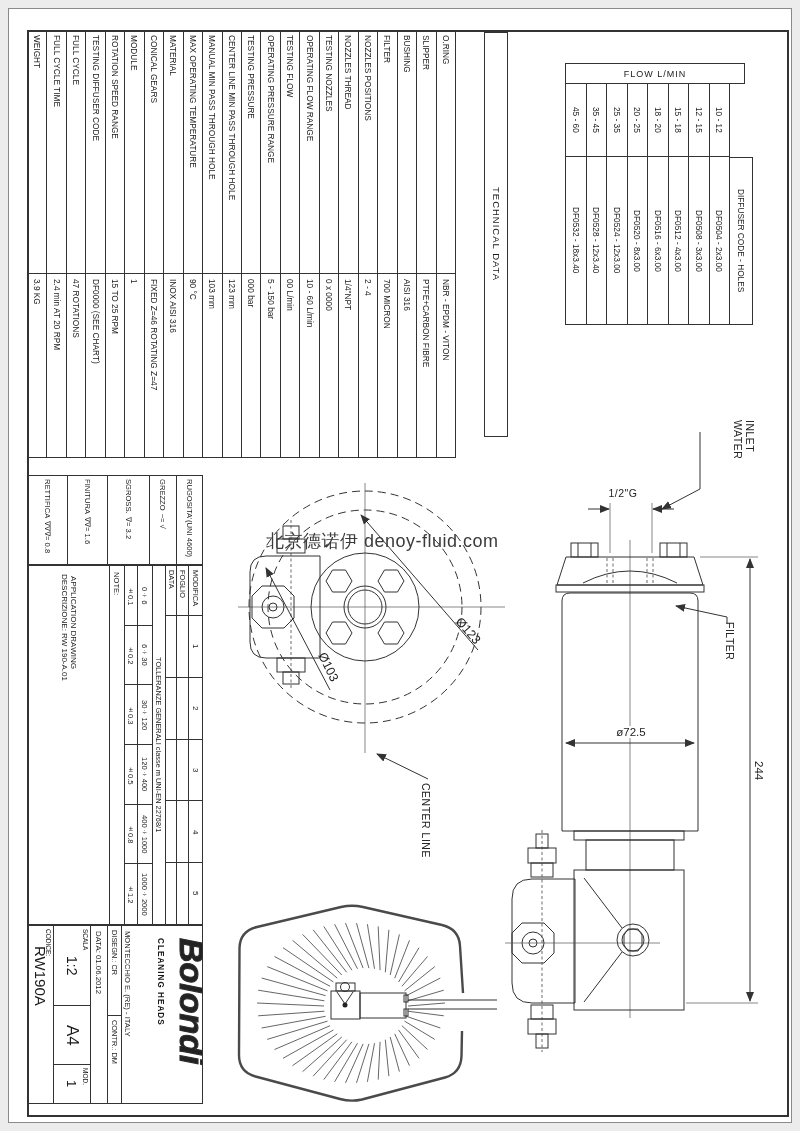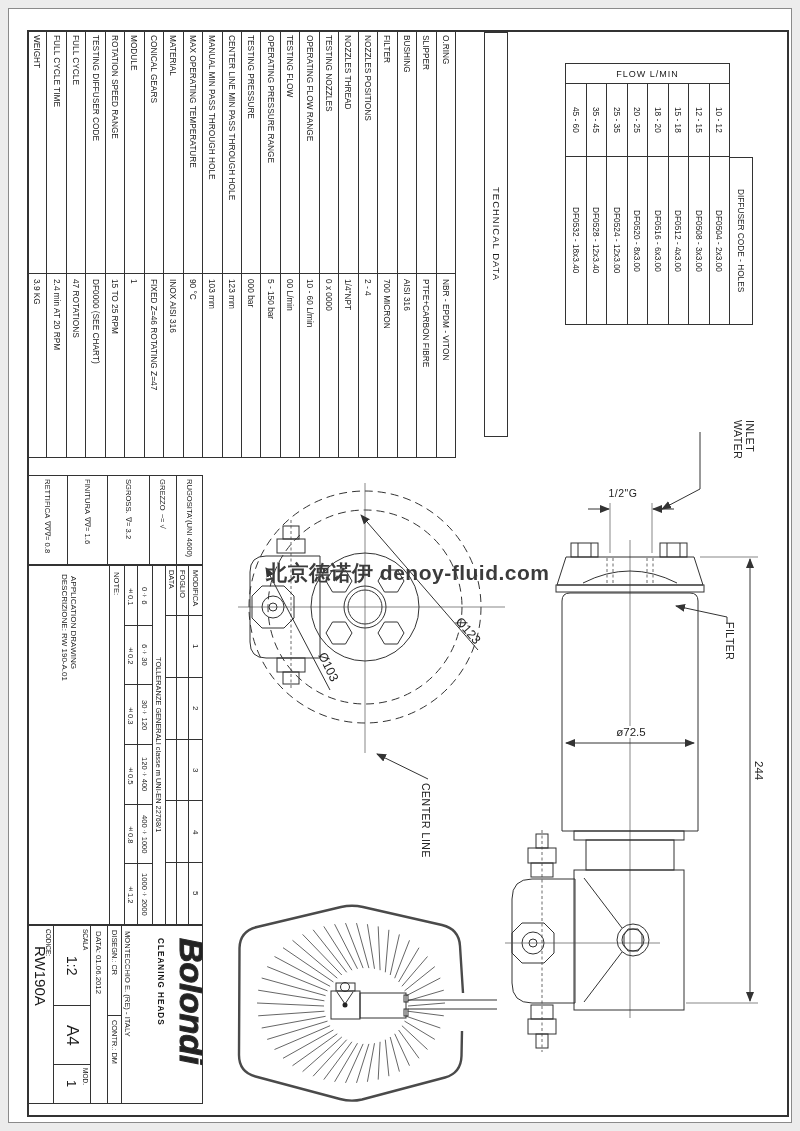--- a/index.html
+++ b/index.html
@@ -13,21 +13,21 @@
   .start{align-items:flex-start;}
   .ctr{align-items:center;}
   
   .ttable{left:27px;top:30px;width:429px;height:428px;border:1.5px solid #333;display:flex;}
   .tcol{flex:1;display:flex;flex-direction:column;border-right:1px solid #333;}
   .tcol:last-child{border-right:none;}
   .tlabel{height:243px;border-bottom:1px solid #333;font-size:8.3px;padding-top:4px;}
   .tvalue{flex:1;font-size:8.3px;padding-top:5px;}
   .tdata{left:484px;top:32px;width:24px;height:405px;border:1.5px solid #333;font-size:9.5px;letter-spacing:1px;}
   
-  .fhead{left:565px;top:63px;width:165px;height:21px;border:1.5px solid #333;font-size:9px;
+  .fhead{left:565px;top:63px;width:180px;height:21px;border:1.5px solid #333;font-size:9px;
          display:flex;align-items:center;justify-content:center;letter-spacing:1px;}
   .frow{left:565px;top:84px;width:165px;height:73px;border:1.5px solid #333;border-top:none;display:flex;}
   .crow{left:565px;top:157px;width:165px;height:168px;border:1.5px solid #333;border-top:none;display:flex;}
   .fcell{flex:1;border-right:1px solid #333;font-size:8.3px;}
   .fcell:last-child{border-right:none;}
   .dhead{left:730px;top:157px;width:23px;height:168px;border:1.5px solid #333;border-left:none;font-size:8.3px;}
   
   .blk{border:1px solid #333;}
   .rough{left:27px;top:475px;width:176px;height:90px;display:flex;}
   .rcol{display:flex;flex-direction:column;align-items:center;border-right:1px solid #333;font-size:7.6px;padding-top:3px;box-sizing:border-box;}
@@ -39,21 +39,21 @@
   .rvcell{flex:1;border-bottom:1px solid #333;font-size:8px;}
   .rvcell:last-child{border-bottom:none;}
   .tolcell{height:60px;border-bottom:1px solid #333;font-size:7.6px;}
   .bot{left:27px;top:925px;width:176px;height:179px;display:flex;}
   .bcol{border-right:1px solid #333;position:relative;box-sizing:border-box;}
   .bcol:last-child{border-right:none;}
   .slab{position:absolute;right:1px;top:3px;font-size:6.5px;writing-mode:vertical-lr;}
   .big{font-size:15px;}
   .dimtxt{font-size:11.5px;color:#222;}
   .lead{font-size:10.5px;color:#222;letter-spacing:.5px;}
-  .wm{left:266px;top:559px;font-size:21px;font-weight:bold;color:#3b3b3b;letter-spacing:.5px;}
+  .wm{left:266px;top:529px;font-size:18px;font-weight:normal;color:#3b3b3b;letter-spacing:.5px;}
   svg{position:absolute;left:0;top:0;}
   svg .ln{stroke:#333;stroke-width:1;fill:none;}
   svg .thin{stroke:#555;stroke-width:.7;fill:none;}
   svg .dash{stroke:#333;stroke-width:1;fill:none;stroke-dasharray:8 5;}
   svg .dash2{stroke:#444;stroke-width:.8;fill:none;stroke-dasharray:3 2.5;}
   svg .tank{stroke:#4a4a4a;stroke-width:2.4;fill:none;stroke-linejoin:round;}
   svg .ray{stroke:#555;stroke-width:.9;}
   svg text{font-family:"Liberation Sans",sans-serif;fill:#222;}
 </style>
 </head>

